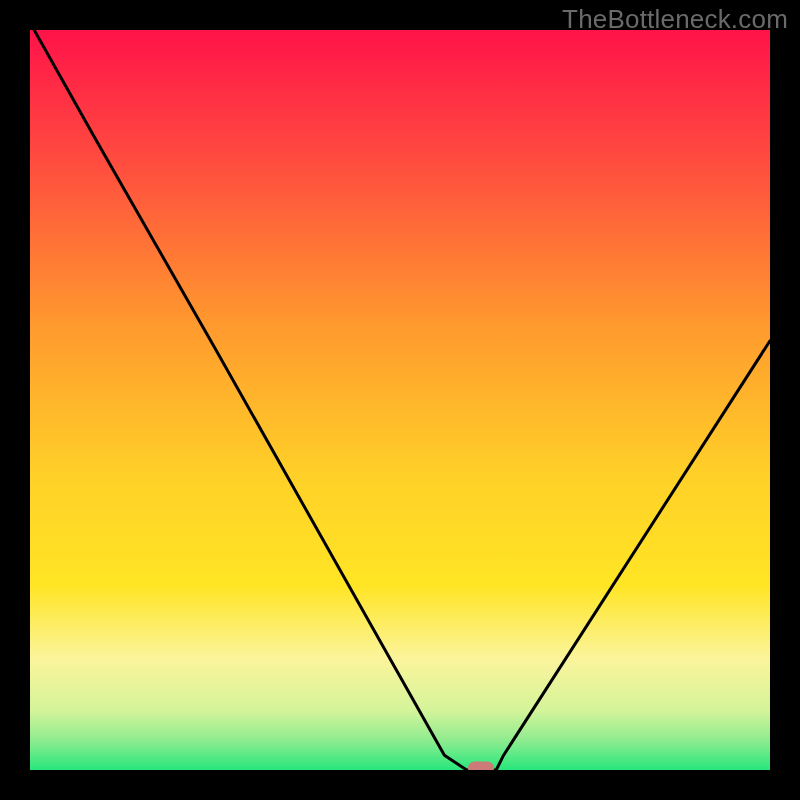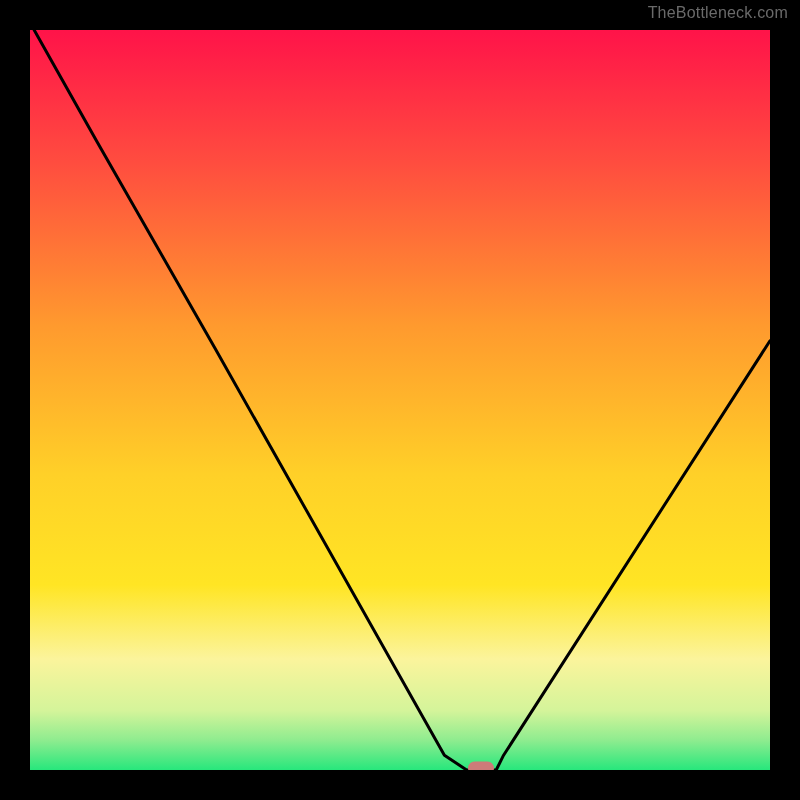--- a/index.html
+++ b/index.html
@@ -8,21 +8,21 @@
     width: 800px;
     height: 800px;
     background: #000000;
     font-family: Arial, Helvetica, sans-serif;
   }
   .watermark {
     position: absolute;
     top: 4px;
     right: 12px;
     color: #6a6a6a;
-    font-size: 16px;
+    font-size: 26px;
     font-weight: 500;
     letter-spacing: 0.2px;
     user-select: none;
     z-index: 5;
   }
   .plot-area {
     position: absolute;
     left: 30px;
     top: 30px;
     width: 740px;

